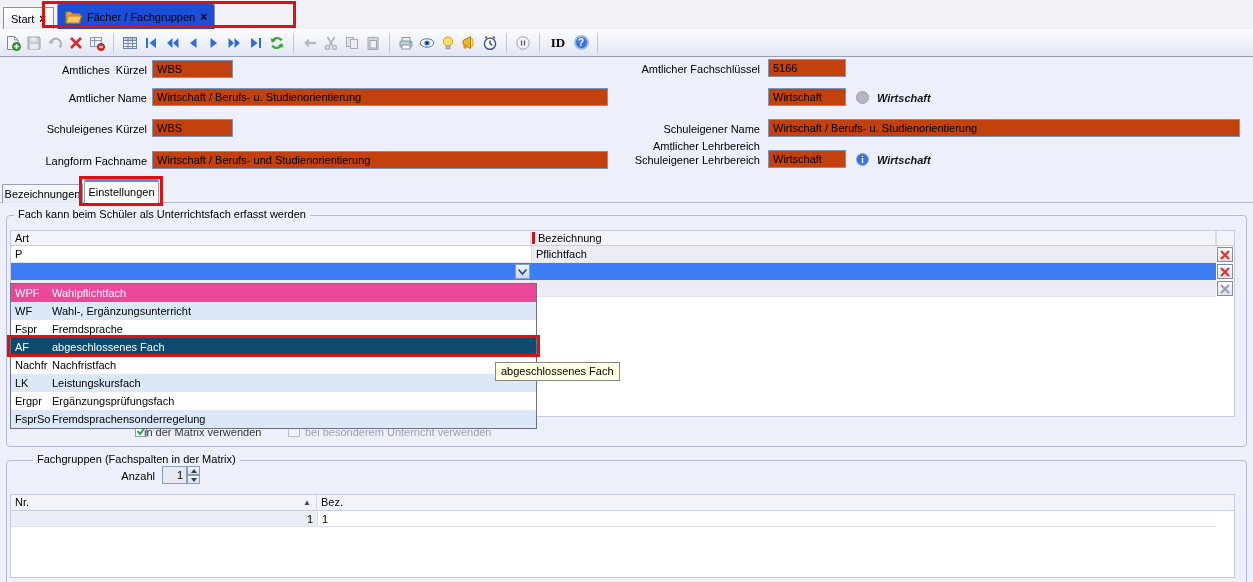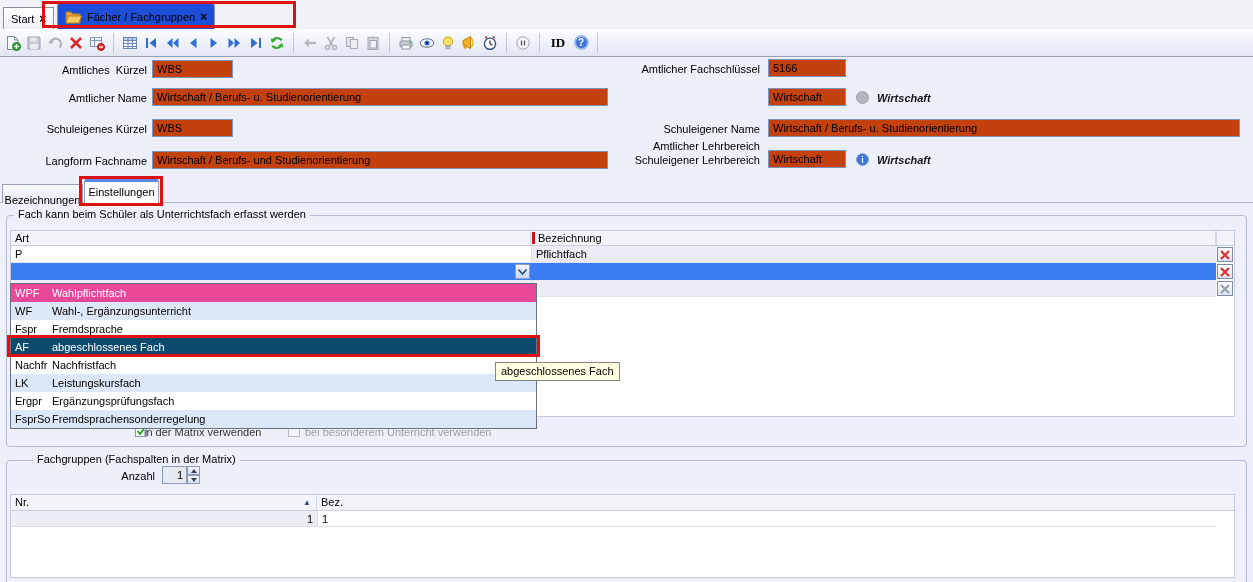--- a/index.html
+++ b/index.html
@@ -30,21 +30,21 @@
   .lbl { position:absolute; text-align:right; white-space:pre; color:#000; }
   .inp { position:absolute; height:18px; background:#c2410c; border:1px solid #8093b4;
     padding:2px 0 0 4px; white-space:pre; overflow:hidden; }
   .info-dot { position:absolute; width:13px; height:13px; border-radius:50%; }
   .info-gray { background:#b4b7bf; border:1px solid #9a9da6; }
   .info-blue { background:#3f76d6; border:1px solid #86a8e0; color:#fff; font-weight:bold; font-size:9px;
     display:flex; align-items:center; justify-content:center; font-style:normal; }
   .annot-it { position:absolute; font-style:italic; font-weight:bold; font-size:11px; color:#14141c; }
   
   .subtab-line { position:absolute; left:0; top:202px; width:1253px; height:1px; background:#b2b8cb; }
-  .subtab { position:absolute; border:1px solid #9aa0b5; border-bottom:none; text-align:center; padding-top:9px; }
+  .subtab { position:absolute; border:1px solid #9aa0b5; border-bottom:none; text-align:center; padding-top:3px; }
   .subtab-inactive { left:2px; top:184px; width:81px; height:19px; background:linear-gradient(#f8f9fc,#e6e9f3); }
   .subtab-active { left:84px; top:179px; width:75px; height:24px; background:#fdfdfe;
     border-top:3px solid #5e86de; border-radius:2px 2px 0 0; padding-top:4px; z-index:2; }
   
   .groupbox { position:absolute; border:1px solid #b3bad6; border-radius:4px; }
   .gb-label { position:absolute; background:#edeffa; padding:0 4px; white-space:pre; z-index:2; }
   
   .grid-table { position:absolute; background:#fff; border:1px solid #c6cada; }
   .gt-header { position:absolute; left:0; top:0; height:15px; background:#f3f4fa; border-bottom:1px solid #c9cddc; width:100%; }
   .gt-hcell { position:absolute; top:0; height:15px; padding:1px 0 0 4px; border-right:1px solid #d4d8e4; white-space:pre; }

